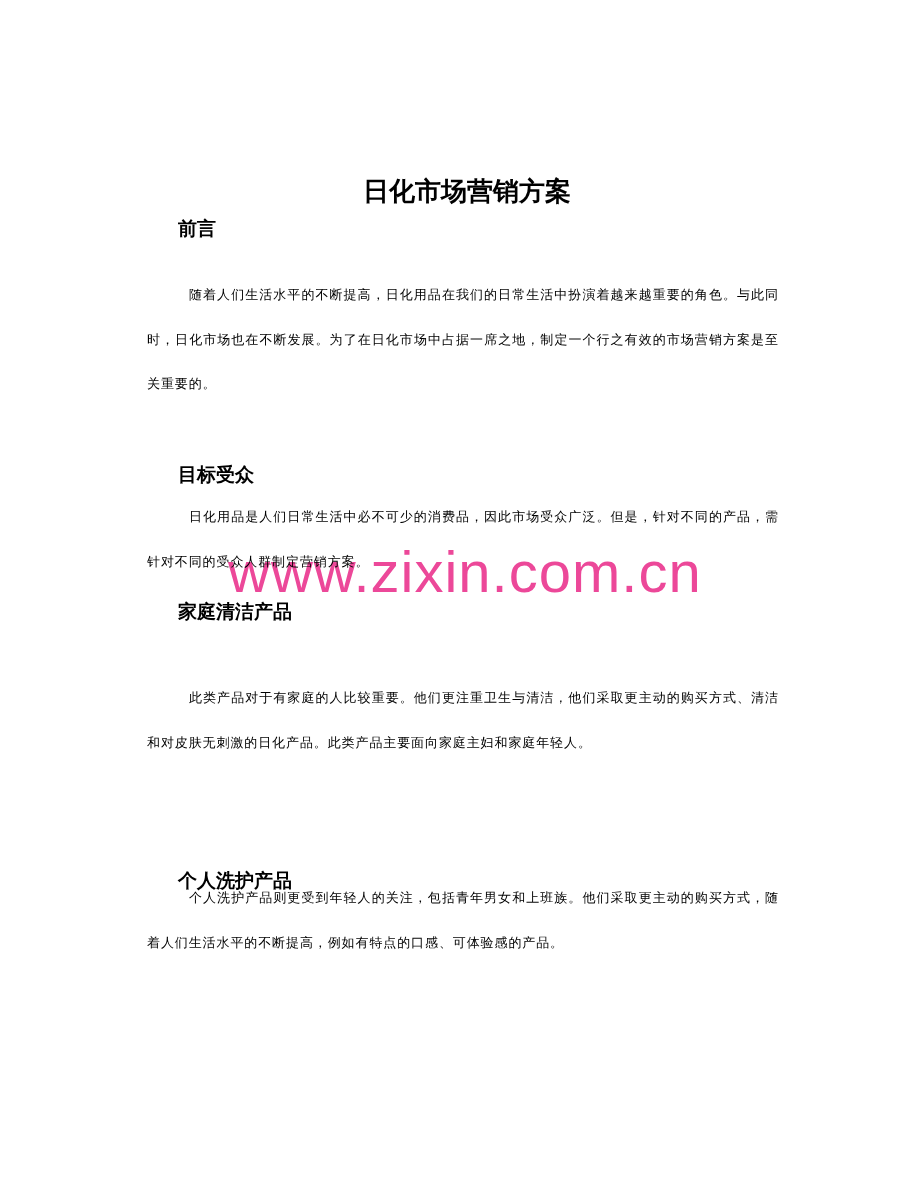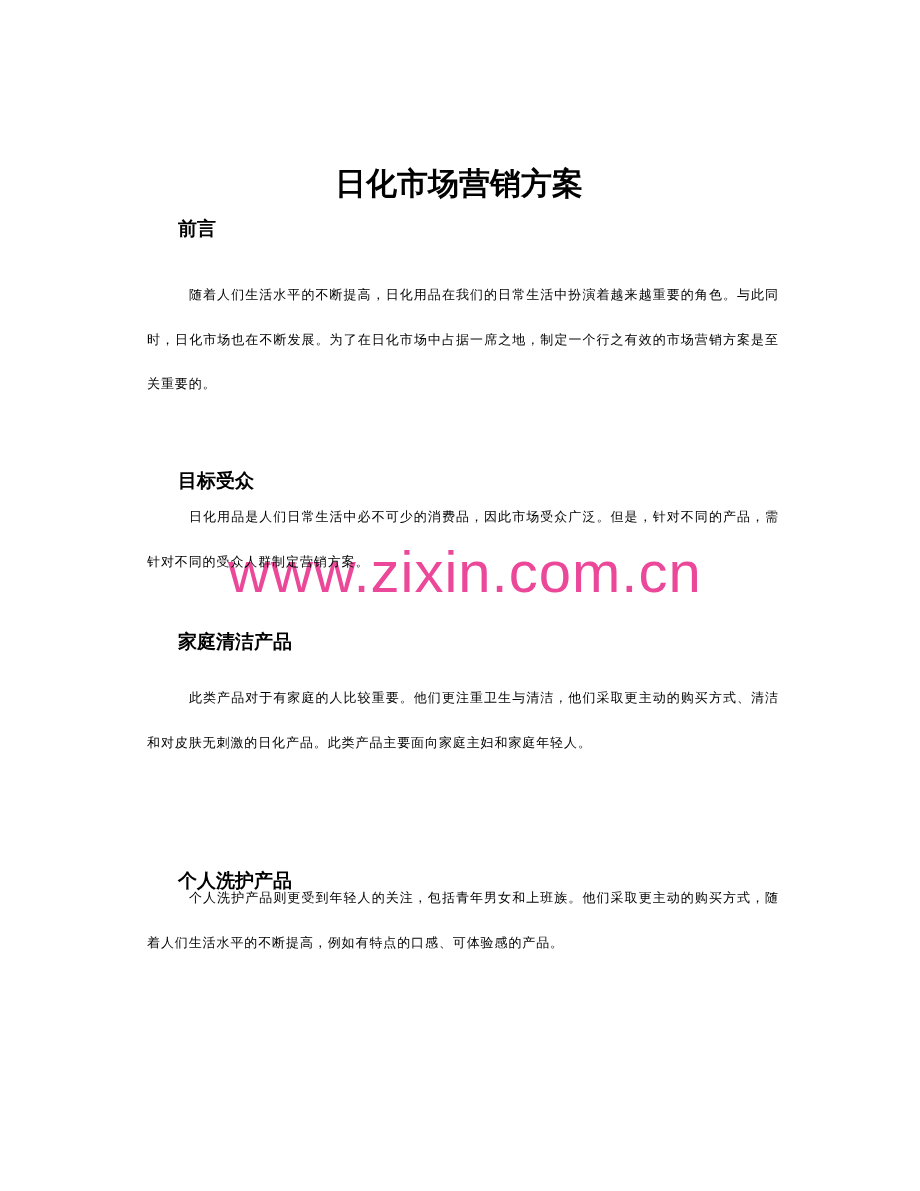--- a/index.html
+++ b/index.html
@@ -15,25 +15,25 @@
     position: absolute;
     left: 136px;
     top: 0;
     width: 630px;
   }
   .title {
     position: absolute;
     left: 0; top: 153px;
     width: 630px;
     text-align: center;
-    font-size: 31px;
+    font-size: 26px;
     font-weight: bold;
     line-height: 44px;
     letter-spacing: 0px;
-    margin: 8px;
+    margin: 16px;
   }
   .heading {
     position: absolute;
     left: 42px;
     font-size: 19px;
     font-weight: bold;
     line-height: 26px;
     margin: 0;
     white-space: nowrap;
   }
@@ -67,21 +67,21 @@
 <body>
 
 <div class="watermark">www.zixin.com.cn</div>
 
 <div class="page">
   <h1 class="title">日化市场营销方案</h1>
 
   <h2 class="heading" style="top:215px;">前言</h2>
   <p class="para" style="top:262px;">随着人们生活水平的不断提高，日化用品在我们的日常生活中扮演着越来越重要的角色。与此同时，日化市场也在不断发展。为了在日化市场中占据一席之地，制定一个行之有效的市场营销方案是至关重要的。</p>
 
-  <h2 class="heading" style="top:461px;margin-top:6px;">目标受众</h2>
+  <h2 class="heading" style="top:461px;">目标受众</h2>
   <p class="para" style="top:484px;">日化用品是人们日常生活中必不可少的消费品，因此市场受众广泛。但是，针对不同的产品，需针对不同的受众人群制定营销方案。</p>
 
-  <h2 class="heading" style="top:628px;">家庭清洁产品</h2>
+  <h2 class="heading" style="top:598px;">家庭清洁产品</h2>
   <p class="para" style="top:665px;">此类产品对于有家庭的人比较重要。他们更注重卫生与清洁，他们采取更主动的购买方式、清洁和对皮肤无刺激的日化产品。此类产品主要面向家庭主妇和家庭年轻人。</p>
 
   <h2 class="heading" style="top:819px;margin-top:48px;">个人洗护产品</h2>
   <p class="para" style="top:865px;">个人洗护产品则更受到年轻人的关注，包括青年男女和上班族。他们采取更主动的购买方式，随着人们生活水平的不断提高，例如有特点的口感、可体验感的产品。</p>
 </div>
 
 </body></html>

